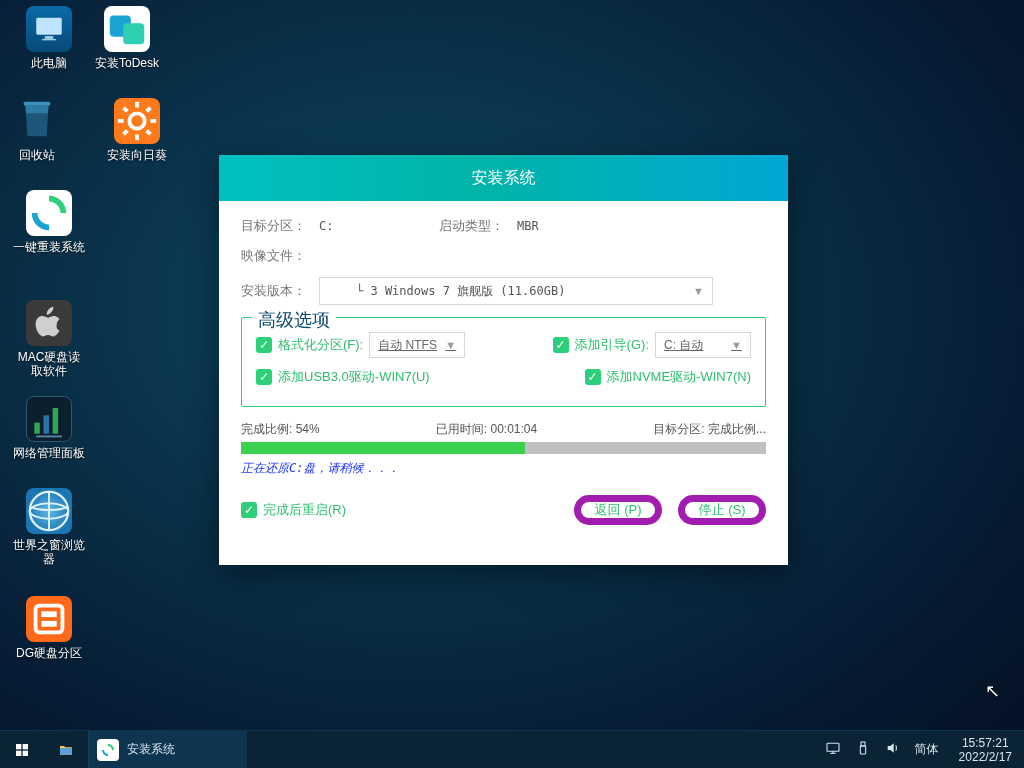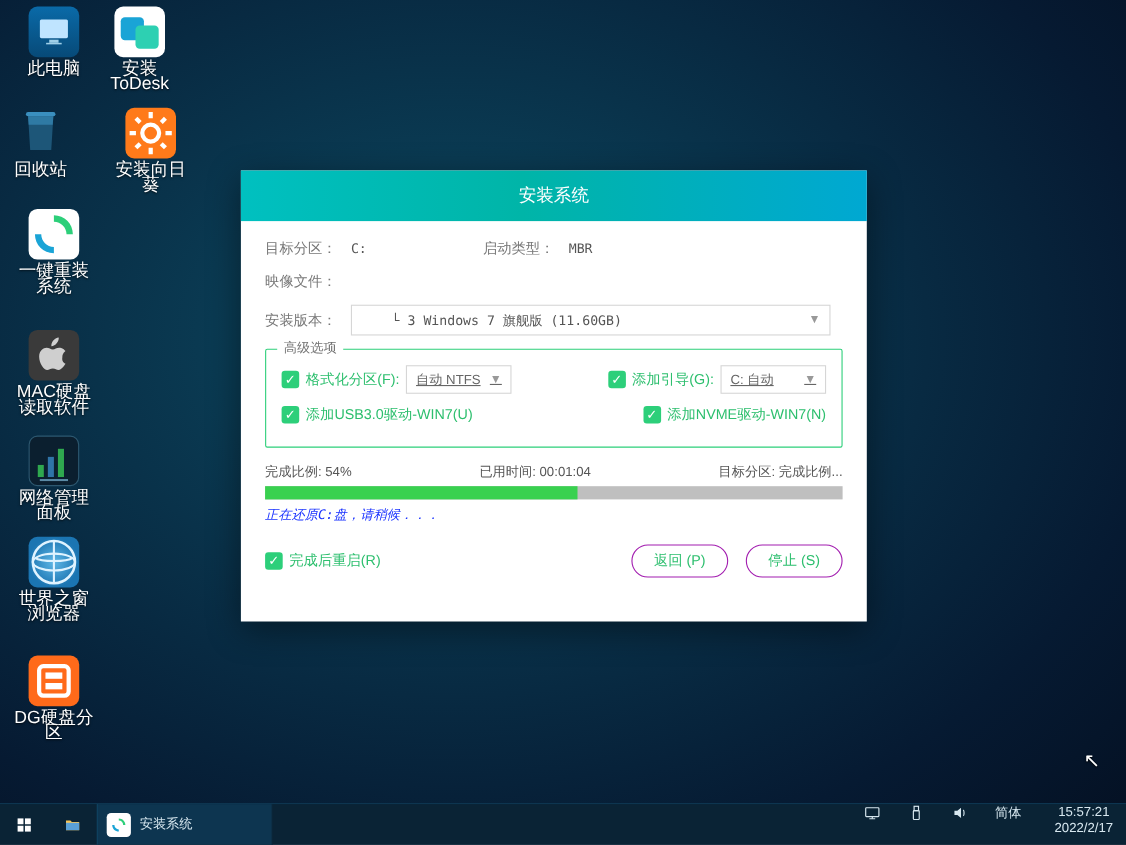--- a/index.html
+++ b/index.html
@@ -18,21 +18,21 @@
       radial-gradient(1px 1px at 700px 610px, #89b8cc 60%, transparent 61%),
       radial-gradient(1px 1px at 860px 260px, #a4cddc 60%, transparent 61%),
       radial-gradient(1px 1px at 230px 640px, #6ea4ba 60%, transparent 61%),
       radial-gradient(1px 1px at 920px 480px, #a4cddc 60%, transparent 61%),
       radial-gradient(1px 1px at 510px 70px, #8fc1d3 60%, transparent 61%),
       radial-gradient(1px 1px at 80px 560px, #8fc1d3 60%, transparent 61%);
     pointer-events: none;
   }
   
   .desktop { position: absolute; inset: 0 0 38px 0; }
-  .dicon { position: absolute; width: 74px; text-align: center; color: #fff; font-size: 16px; cursor: default; }
+  .dicon { position: absolute; width: 74px; text-align: center; color: #fff; font-size: 12px; cursor: default; }
   .dicon .glyph { width: 46px; height: 46px; margin: 0 auto 4px auto; border-radius: 8px; display: flex; align-items: center; justify-content: center; }
   .dicon .label { text-shadow: 0 1px 2px rgba(0,0,0,.8); line-height: 14px; }
   .glyph-pc { background: linear-gradient(#0a6aa8,#074a78); }
   .glyph-pc svg { width: 34px; height: 34px; }
   .glyph-todesk { background: #fff; }
   .glyph-bin { background: transparent; }
   .glyph-sun { background: #ff7a1a; }
   .glyph-reinstall { background: #fff; }
   .glyph-mac { background: #3a3a3a; }
   .glyph-net { background: #0b1f2f; border: 1px solid #2d5870; }
@@ -54,57 +54,57 @@
   }
   .win-body { padding: 16px 22px 16px 22px; color: #666; font-size: 13px; }
   .row { display: flex; align-items: center; margin-bottom: 12px; }
   .row .lbl { width: 78px; color: #777; }
   .row .val { color: #555; }
   .row .gap { width: 60px; }
   .select {
     display: inline-flex; align-items: center; justify-content: space-between;
     border: 1px solid #d6d6d6; height: 28px; padding: 0 8px; min-width: 100px; background: #fff; color: #555;
   }
-  .select.wide { width: 436px; padding-left: 36px; }
+  .select.wide { width: 394px; padding-left: 36px; }
   .select .caret { color: #999; font-size: 11px; margin-left: 8px; }
   .fieldset {
     border: 1px solid #2dcf7a; border-radius: 2px; padding: 14px 14px 10px 14px; position: relative; margin-top: 4px;
   }
   .fieldset .legend {
-    position: absolute; top: -10px; left: 10px; background: #fff; padding: 0 6px; color: #737373; font-size: 12px;
+    position: absolute; top: -10px; left: 10px; background: #fff; padding: 0 6px; color: #0c4a6e; font-size: 18px;
   }
   .optrow { display: flex; align-items: center; justify-content: space-between; margin-bottom: 10px; }
   .chk { display: inline-flex; align-items: center; gap: 6px; color: #2dbf6e; font-size: 13px; }
   .chkbox { width: 16px; height: 16px; background: #2dcf7a; border-radius: 3px; display: inline-flex; align-items: center; justify-content: center; color: #fff; font-size: 12px; }
   .select.small { min-width: 96px; height: 26px; font-size: 12px; color: #666; text-decoration: underline; }
   .progress-meta { display: flex; justify-content: space-between; color: #555; font-size: 12px; margin-top: 14px; }
   .progress-bar { height: 12px; background: #bfbfbf; margin-top: 4px; position: relative; }
   .progress-fill { position: absolute; left: 0; top: 0; bottom: 0; background: #39d14f; }
   .status-line { color: #1a33ff; font-family: "SimSun", monospace; font-size: 12px; margin-top: 6px; font-style: italic; }
   .bottom-row { display: flex; align-items: center; justify-content: space-between; margin-top: 18px; }
   .pillbtn {
-    width: 88px; height: 30px; border: 1px solid #a21caf; color: #2dbf6e; border-radius: 16px;
+    width: 88px; height: 30px; border: 7px solid #a21caf; color: #2dbf6e; border-radius: 16px;
     display: inline-flex; align-items: center; justify-content: center; font-size: 13px; background: #fff;
   }
   .pill-wrap { display: inline-flex; gap: 16px; }
 
   
   .taskbar {
     position: absolute; left: 0; right: 0; bottom: 0; height: 38px;
     background: #0a2335; border-top: 1px solid #0d3550;
     display: flex; align-items: stretch; color: #d7e7ef;
   }
   .tbtn { width: 44px; display: flex; align-items: center; justify-content: center; }
   .task-app {
     display: flex; align-items: center; gap: 8px; padding: 0 14px 0 8px;
     background: #0d3550; border-left: 1px solid #0f4260; border-right: 1px solid #0a2335;
     font-size: 12px; min-width: 160px;
   }
   .task-app .ticon { width: 22px; height: 22px; background: #fff; border-radius: 4px; display: flex; align-items: center; justify-content: center; }
-  .tray { margin-left: auto; display: flex; align-items: flex-start; gap: 24px; padding: 0 6px; font-size: 12px; }
+  .tray { margin-left: auto; display: flex; align-items: center; gap: 14px; padding: 0 6px; font-size: 12px; }
   .tray .clock { text-align: center; line-height: 14px; padding: 0 6px; }
   .tray .ime { font-size: 12px; }
   .tray svg, .tbtn svg { width: 16px; height: 16px; }
   .mono { font-family: Consolas, "SimSun", monospace; font-size: 12px; }
 
   .cursor { position: absolute; right: 24px; bottom: 66px; font-size: 18px; color: #fff; text-shadow: 0 1px 2px #000; }
 </style>
 </head>
 <body>
 

